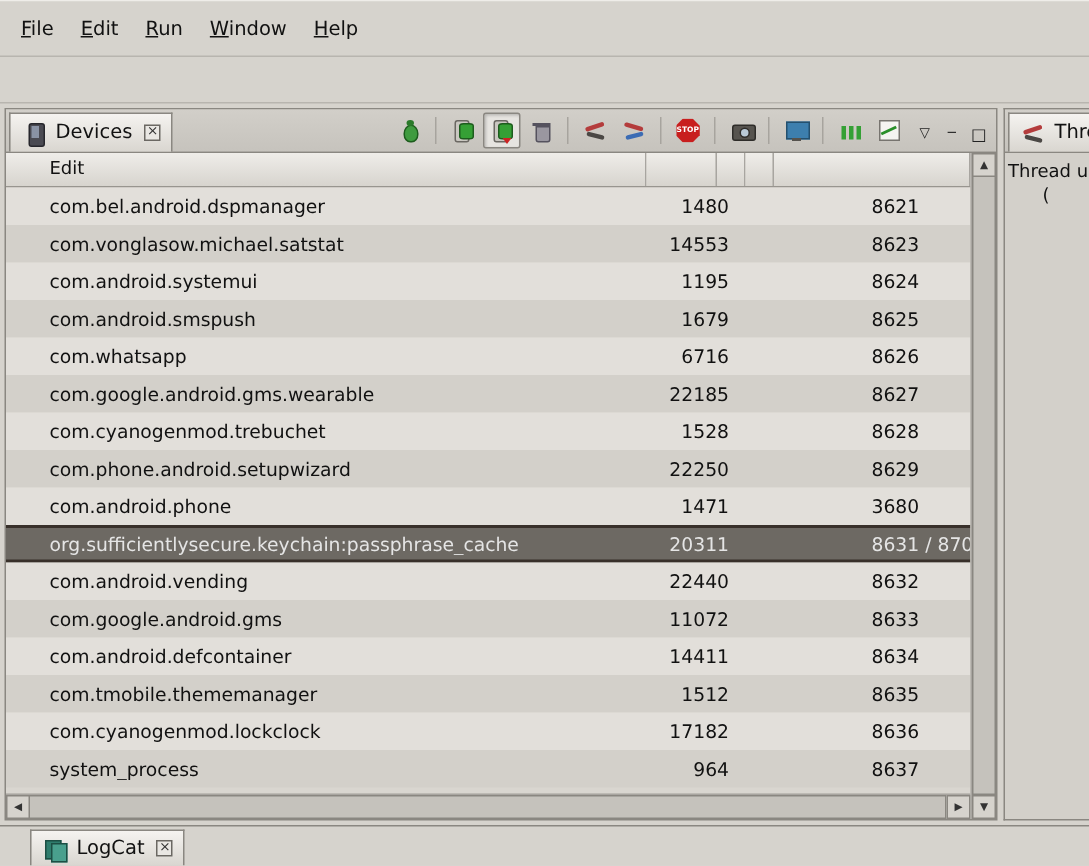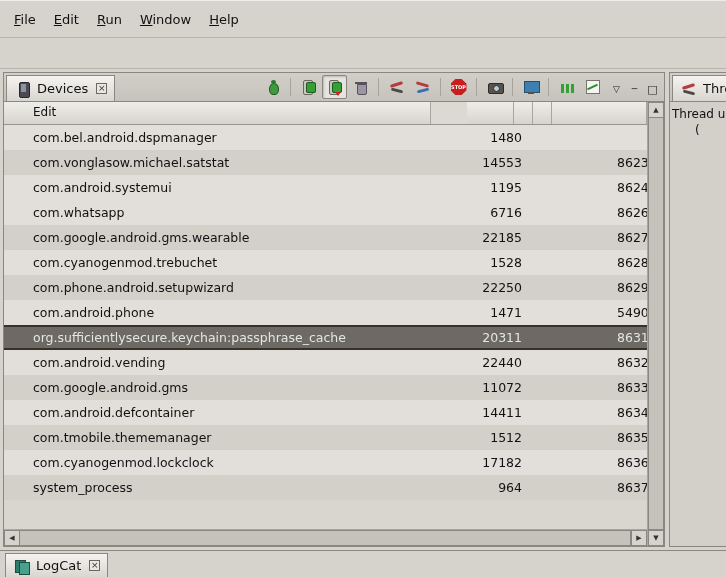--- a/index.html
+++ b/index.html
@@ -70,21 +70,21 @@
   .table-wrap { flex:1; min-height:0; display:grid; grid-template-columns:1fr 17px; grid-template-rows:23px 1fr 17px; background:#dcd9d3; }
   .table-header { grid-column:1; grid-row:1; display:flex; overflow:hidden; border-bottom:1px solid #98958f; }
   .hcell { background:linear-gradient(#efede9,#d7d4ce); border-right:1px solid #a8a5a0; padding:3px 5px 0 5px; font-size:12px; white-space:nowrap; overflow:hidden; }
   .table-body { grid-column:1; grid-row:2; overflow:hidden; background:#d9d6d0; }
   .trow { height:25px; display:flex; align-items:center; width:100%;gap:15px; }
   .trow.even { background:#e2dfda; }
   .trow.odd  { background:#d3d0ca; }
   .trow.selected { background:#6d6963; color:#e5e5e5; border-top:2px solid #38302a; border-bottom:2px solid #38302a; }
   .cell { white-space:nowrap; overflow:hidden; font-size:12.5px; }
   .c-name { width:427px; flex:none; padding-left:29px; }
-  .c-pid  { width:47px;  flex:none; text-align:right; padding-right:7px;margin-left:36px; }
+  .c-pid  { width:47px;  flex:none; text-align:right; padding-right:7px; }
   .c-a    { width:19px;  flex:none; }
   .c-b    { width:19px;  flex:none; }
   .c-port { flex:1; min-width:0; padding-left:5px; }
 
   
   .vscroll { grid-column:2; grid-row:1 / 4; display:flex; flex-direction:column; background:#cbc8c2; border-left:1px solid #a8a5a0; }
   .hscroll { grid-column:1; grid-row:3; display:flex; background:#cbc8c2; border-top:1px solid #a8a5a0; }
   .sbtn { flex:none; width:16px; height:16px; background:#d6d3cd; border:1px solid #8a8781; display:flex; align-items:center; justify-content:center; font-size:7px; color:#333; }
   .sbtn-up::before { content:"\25B2"; }
   .sbtn-down::before { content:"\25BC"; }
@@ -92,21 +92,21 @@
   .sbtn-right::before { content:"\25B6"; }
   .vthumb { flex:1; background:#c5c2bc; border:1px solid #8a8781; border-top:none; }
   .hthumb { flex:1; background:#c5c2bc; border:1px solid #8a8781; border-left:none; }
 
   
   .threads-content { flex:1; background:#d3d0ca; padding:4px 2px; font-size:12px; line-height:16px; white-space:nowrap; overflow:hidden; }
   .threads-line2 { padding-left:23px; }
 
   
   .sash-h { height:3px; flex:none; }
-  .bottom-bar { height:27px; flex:none; display:flex; align-items:flex-end; padding-left:3px; background:#d6d3cd; border-top:1px solid #8a8781; }
+  .bottom-bar { height:27px; flex:none; display:flex; align-items:flex-end; padding-left:18px; background:#d6d3cd; border-top:1px solid #8a8781; }
   .bottom-bar .tab { height:24px; margin-bottom:0; }
 </style>
 </head>
 <body>
 
 <div class="window">
 
   <div class="menubar" id="menubar">
       <div class="menu-item">File</div>
       <div class="menu-item">Edit</div>
@@ -185,35 +185,43 @@
             <div class="hcell c-a"></div>
             <div class="hcell c-b"></div>
             <div class="hcell c-port"></div>
           </div>
         <div class="table-body" id="table-body">
             <div class="trow even">
               <div class="cell c-name">com.bel.android.dspmanager</div>
               <div class="cell c-pid">1480</div>
               <div class="cell c-a"></div>
               <div class="cell c-b"></div>
+              <div class="cell c-port">8621</div>
             </div>
             <div class="trow odd">
               <div class="cell c-name">com.vonglasow.michael.satstat</div>
               <div class="cell c-pid">14553</div>
               <div class="cell c-a"></div>
               <div class="cell c-b"></div>
               <div class="cell c-port">8623</div>
             </div>
             <div class="trow even">
               <div class="cell c-name">com.android.systemui</div>
               <div class="cell c-pid">1195</div>
               <div class="cell c-a"></div>
               <div class="cell c-b"></div>
               <div class="cell c-port">8624</div>
             </div>
+            <div class="trow odd">
+              <div class="cell c-name">com.android.smspush</div>
+              <div class="cell c-pid">1679</div>
+              <div class="cell c-a"></div>
+              <div class="cell c-b"></div>
+              <div class="cell c-port">8625</div>
+            </div>
             <div class="trow even">
               <div class="cell c-name">com.whatsapp</div>
               <div class="cell c-pid">6716</div>
               <div class="cell c-a"></div>
               <div class="cell c-b"></div>
               <div class="cell c-port">8626</div>
             </div>
             <div class="trow odd">
               <div class="cell c-name">com.google.android.gms.wearable</div>
               <div class="cell c-pid">22185</div>
@@ -233,21 +241,21 @@
               <div class="cell c-pid">22250</div>
               <div class="cell c-a"></div>
               <div class="cell c-b"></div>
               <div class="cell c-port">8629</div>
             </div>
             <div class="trow even">
               <div class="cell c-name">com.android.phone</div>
               <div class="cell c-pid">1471</div>
               <div class="cell c-a"></div>
               <div class="cell c-b"></div>
-              <div class="cell c-port">5490</div>
+              <div class="cell c-port">3680</div>
             </div>
             <div class="trow odd selected">
               <div class="cell c-name">org.sufficientlysecure.keychain:passphrase_cache</div>
               <div class="cell c-pid">20311</div>
               <div class="cell c-a"></div>
               <div class="cell c-b"></div>
               <div class="cell c-port">8631 / 8700</div>
             </div>
             <div class="trow even">
               <div class="cell c-name">com.android.vending</div>

